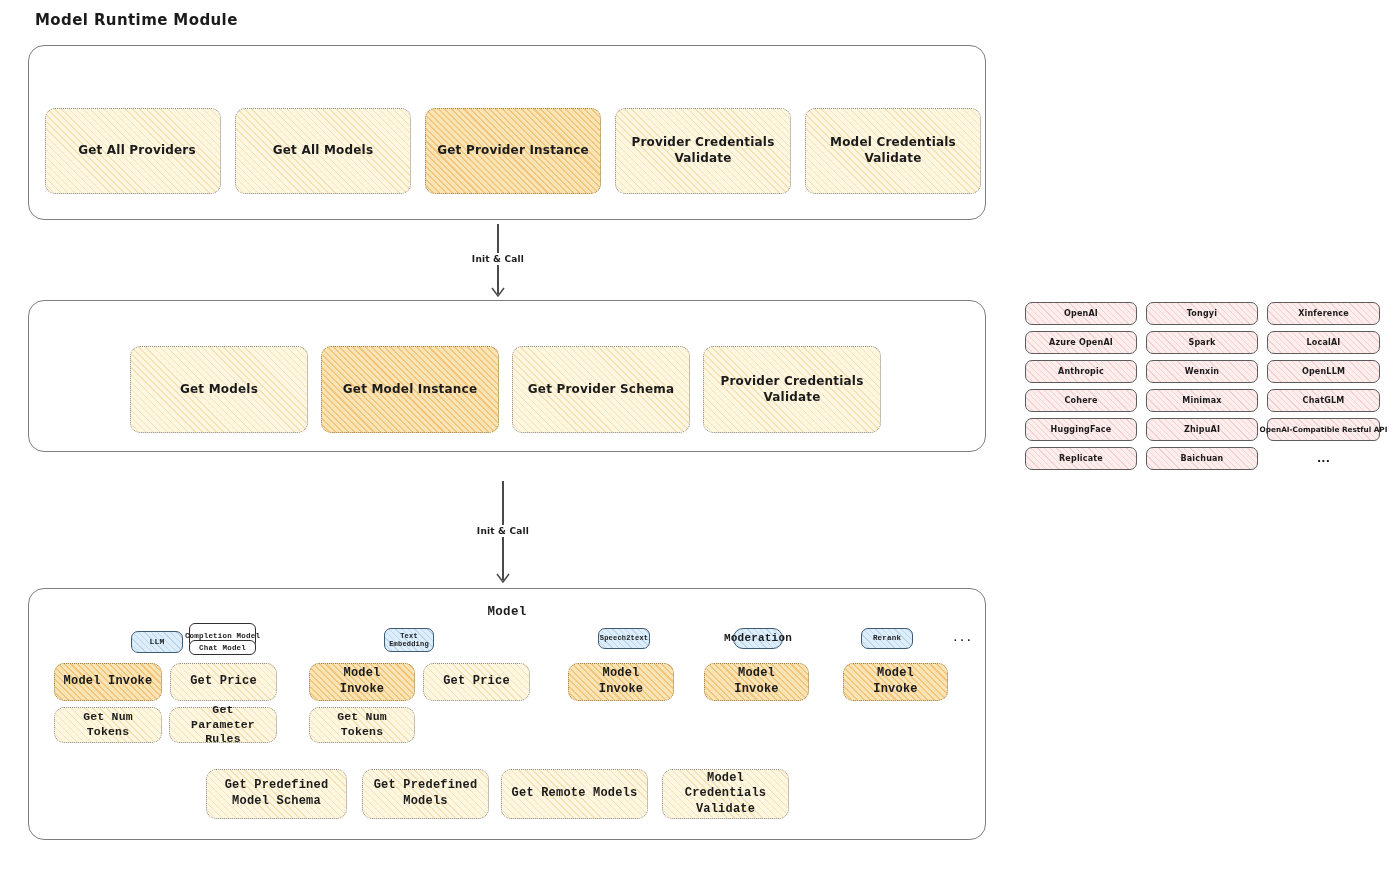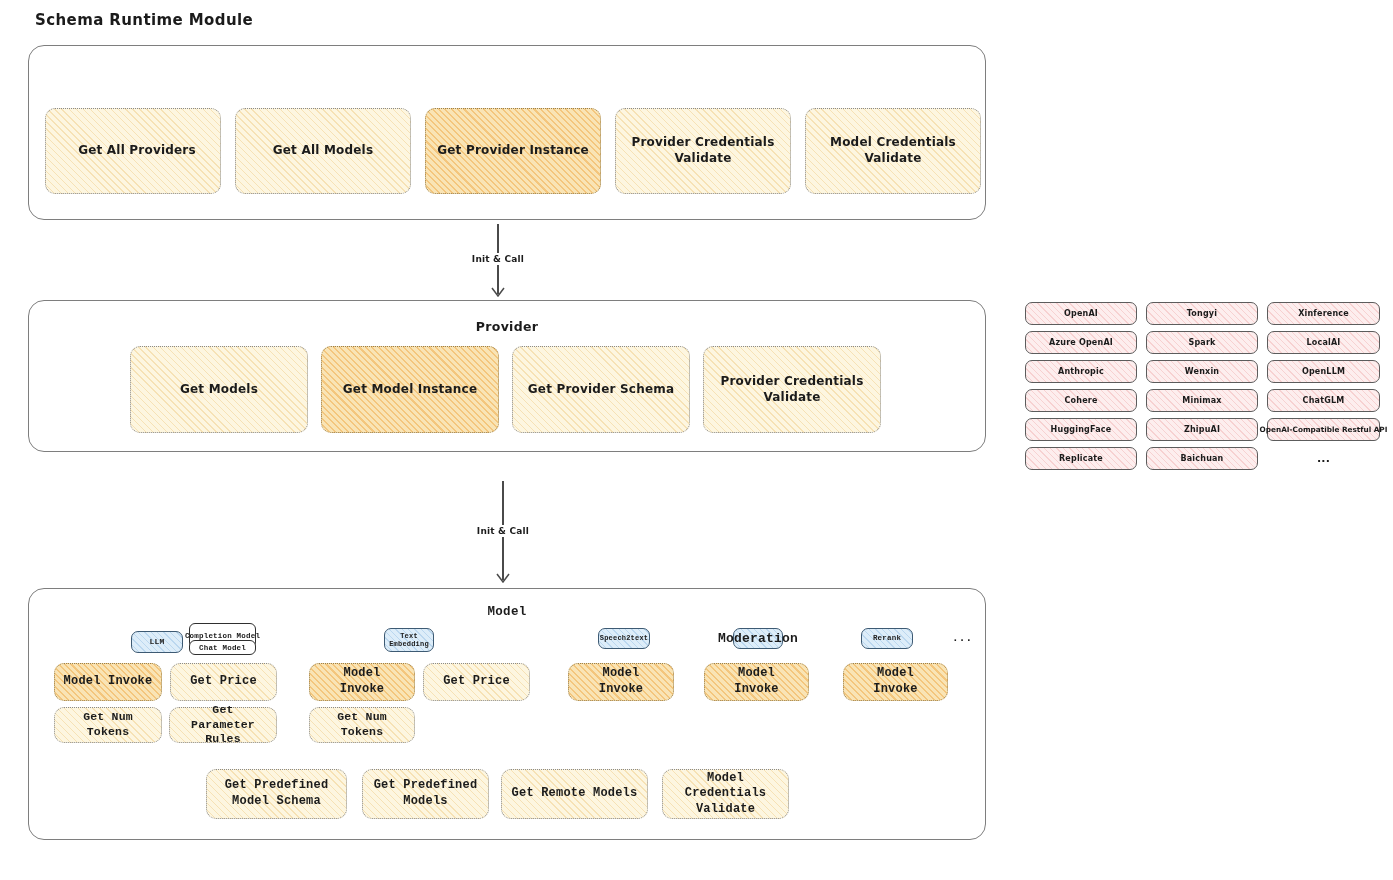--- a/index.html
+++ b/index.html
@@ -52,42 +52,41 @@
     background:repeating-linear-gradient(45deg,var(--blue-hatch) 0 1px,transparent 1px 4.5px),var(--blue-fill);}
   .wtag{position:absolute;display:flex;align-items:center;justify-content:center;
     font-size:7.5px;font-weight:600;background:#fff;border:1.2px solid #2f2f2f;border-radius:6px;white-space:nowrap;}
   .dots{position:absolute;font-size:11px;font-weight:700;}
 </style>
 </head>
 <body>
 
 <div id="canvas">
 
-  <div class="page-title">Schema Runtime Module</div>
+  <div class="page-title">Model Runtime Module</div>
 
   <div class="container" style="left:28px;top:45px;width:958px;height:175px;">
     <div class="inner-row" style="left:16px;top:62px;gap:14px;">
       <div class="op-box" style="width:176px;height:86px;padding-left:16px;">Get All Providers</div>
       <div class="op-box" style="width:176px;height:86px;">Get All Models</div>
       <div class="op-box hl" style="width:176px;height:86px;">Get Provider Instance</div>
       <div class="op-box" style="width:176px;height:86px;">Provider Credentials Validate</div>
       <div class="op-box" style="width:176px;height:86px;">Model Credentials Validate</div>
     </div>
   </div>
 
   <div class="arrow" style="left:498px;top:224px;height:70px;">
     <div class="arrow-line"></div>
     <svg class="arrow-head" width="14" height="10">
       <path d="M1 1 L7 9 L13 1" stroke="#4a4a4a" stroke-width="1.5" fill="none"></path>
     </svg>
     <span class="arrow-label">Init &amp; Call</span>
   </div>
 
   <div class="container stack" style="left:28px;top:300px;width:958px;height:152px;">
-    <div class="container-title" style="top:18px;">Provider</div>
     <div class="inner-row" style="left:101px;top:45px;gap:13px;">
       <div class="op-box" style="width:178px;height:87px;">Get Models</div>
       <div class="op-box hl" style="width:178px;height:87px;">Get Model Instance</div>
       <div class="op-box" style="width:178px;height:87px;">Get Provider Schema</div>
       <div class="op-box" style="width:178px;height:87px;">Provider Credentials Validate</div>
     </div>
   </div>
 
   <div class="pgrid">
     <div class="pcell">OpenAI</div>
@@ -119,21 +118,21 @@
   </div>
 
   <div class="container stack" style="left:28px;top:588px;width:958px;height:252px;font-family:Liberation Mono, monospace;">
     <div class="container-title" style="top:16px;">Model</div>
 
     <div class="tag" style="left:102px;top:42px;width:52px;height:22px;font-size:8px;">LLM</div>
     <div class="wtag" style="left:160px;top:34px;width:67px;height:25px;">Completion Model</div>
     <div class="wtag" style="left:160px;top:51px;width:67px;height:15px;">Chat Model</div>
     <div class="tag" style="left:355px;top:39px;width:50px;height:24px;font-size:7px;padding:0 4px;">Text Embedding</div>
     <div class="tag" style="left:569px;top:39px;width:52px;height:21px;font-size:7px;border-radius:7px;">Speech2text</div>
-    <div class="tag" style="left:704px;top:39px;width:50px;height:21px;font-size:13px;">Moderation</div>
+    <div class="tag" style="left:704px;top:39px;width:50px;height:21px;font-size:11px;border-radius:10px;">Moderation</div>
     <div class="tag" style="left:832px;top:39px;width:52px;height:21px;">Rerank</div>
     <div class="dots" style="left:923px;top:43px;">...</div>
 
     <div class="op-box hl abs" style="left:25px;top:74px;width:108px;height:38px;">Model Invoke</div>
     <div class="op-box abs" style="left:141px;top:74px;width:107px;height:38px;">Get Price</div>
     <div class="op-box hl abs" style="left:280px;top:74px;width:106px;height:38px;">Model Invoke</div>
     <div class="op-box abs" style="left:394px;top:74px;width:107px;height:38px;">Get Price</div>
     <div class="op-box hl abs" style="left:539px;top:74px;width:106px;height:38px;">Model Invoke</div>
     <div class="op-box hl abs" style="left:675px;top:74px;width:105px;height:38px;">Model Invoke</div>
     <div class="op-box hl abs" style="left:814px;top:74px;width:105px;height:38px;">Model Invoke</div>

